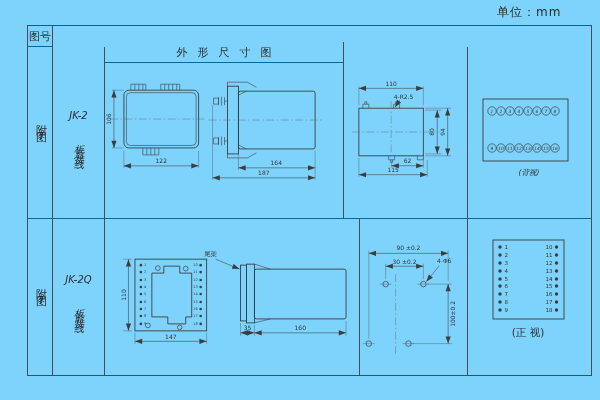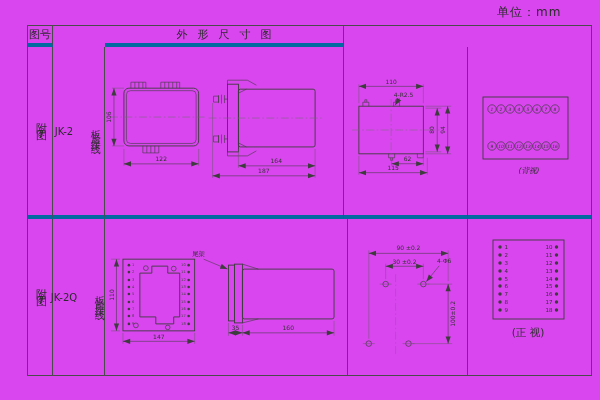--- a/index.html
+++ b/index.html
@@ -1,33 +1,33 @@
 <!DOCTYPE html>
 <html><head>
 <meta charset="utf-8">
 <style>
   html,body { margin:0; padding:0; background:#e9e9e7; }
   .page {
     position:relative; width:600px; height:400px; margin:0 auto;
-    background:#d946ef; font-family:"DejaVu Sans","Liberation Sans",sans-serif;
+    background:#7dd3fc; font-family:"DejaVu Sans","Liberation Sans",sans-serif;
     color:#2b2b2b; overflow:hidden;
   }
   .unit { position:absolute; top:4px; left:497px; font-size:12px; letter-spacing:1px; }
   .tbl { position:absolute; left:27px; top:25px; width:565px; height:351px;
          border:1px solid #4b4b4b; box-sizing:border-box; }
   .cell { position:absolute; box-sizing:border-box;
-          border-right:1px solid #4b4b4b; border-bottom:4px solid #0369a1;
+          border-right:1px solid #4b4b4b; border-bottom:1px solid #0369a1;
           display:flex; align-items:center; justify-content:center; }
   .no-r { border-right:none; }
   .no-b { border-bottom:none; }
   .hdr  { font-size:11px; white-space:nowrap; }
   .sp-wide { letter-spacing:10px; padding-left:10px; }
   .sp-sm   { letter-spacing:2px; padding-left:2px; }
   .vtext { writing-mode:vertical-lr; text-orientation:upright; letter-spacing:7px; font-size:11px; }
-  .struct { display:flex; flex-direction:row; align-items:center; gap:15px; }
+  .struct { display:flex; flex-direction:column; align-items:center; gap:15px;font-style:italic; }
   .model { font-size:10px; white-space:nowrap; }
   .desc  { writing-mode:vertical-lr; text-orientation:upright; letter-spacing:5px; font-size:10px; }
   svg { display:block; }
   svg text { font-family:"DejaVu Sans","Liberation Sans",sans-serif; }
   .ln   { fill:none; stroke:#3d3d3d; stroke-width:0.9; }
   .thin { fill:none; stroke:#3d3d3d; stroke-width:0.6; }
   .dimln{ fill:none; stroke:#3d3d3d; stroke-width:0.55; }
   .ext  { fill:none; stroke:#5a5a5a; stroke-width:0.45; }
   .cl   { fill:none; stroke:#6e6e6e; stroke-width:0.5; stroke-dasharray:8 2.5 1.5 2.5; }
   .hole { fill:none; stroke:#3d3d3d; stroke-width:0.7; }
@@ -43,21 +43,21 @@
 </style>
 </head>
 <body>
 
 <div class="page">
   <div class="unit">单位：mm</div>
 
   <div class="tbl">
 
     <div class="cell hdr" style="left:0;top:0;width:25px;height:21px;">图号</div>
-    <div class="cell hdr sp-wide" style="left:77px;top:0;width:239px;height:21px;">外形尺寸图</div>
+    <div class="cell hdr sp-wide" style="left:77px;top:16px;width:239px;height:21px;">外形尺寸图</div>
 
     <div class="cell" style="left:0;top:21px;width:25px;height:172px;">
       <span class="vtext">附图7</span>
     </div>
     <div class="cell" style="left:25px;top:21px;width:52px;height:172px;">
       <span class="struct">
         <span class="model">JK-2</span>
         <span class="desc">板后接线</span>
       </span>
     </div>
@@ -179,21 +179,21 @@
     <div class="cell no-b" style="left:0;top:193px;width:25px;height:156px;">
       <span class="vtext">附图7</span>
     </div>
     <div class="cell no-b" style="left:25px;top:193px;width:52px;height:156px;">
       <span class="struct">
         <span class="model">JK-2Q</span>
         <span class="desc">板前接线</span>
       </span>
     </div>
 
-    <div class="cell no-b" style="left:81px;top:193px;width:239px;height:156px;">
+    <div class="cell no-b" style="left:93px;top:193px;width:239px;height:156px;">
       <svg width="239" height="156" viewBox="0 0 239 156">
 
         <g>
           <rect class="ln" x="14" y="40" width="72" height="72"></rect>
           <path class="ln" d="M31,54 L43,54 L43,47 L59,47 L59,54 L71,54 L71,98 L65,98 L65,105 L47,105 L47,98 L31,98 Z"></path>
           <circle class="hole" cx="37" cy="49" r="2.4"></circle>
           <circle class="hole" cx="65" cy="49.5" r="2.4"></circle>
           <circle class="hole" cx="27" cy="106.5" r="2.4"></circle>
           <circle class="hole" cx="59" cy="108.5" r="2.3"></circle>
           <g>

